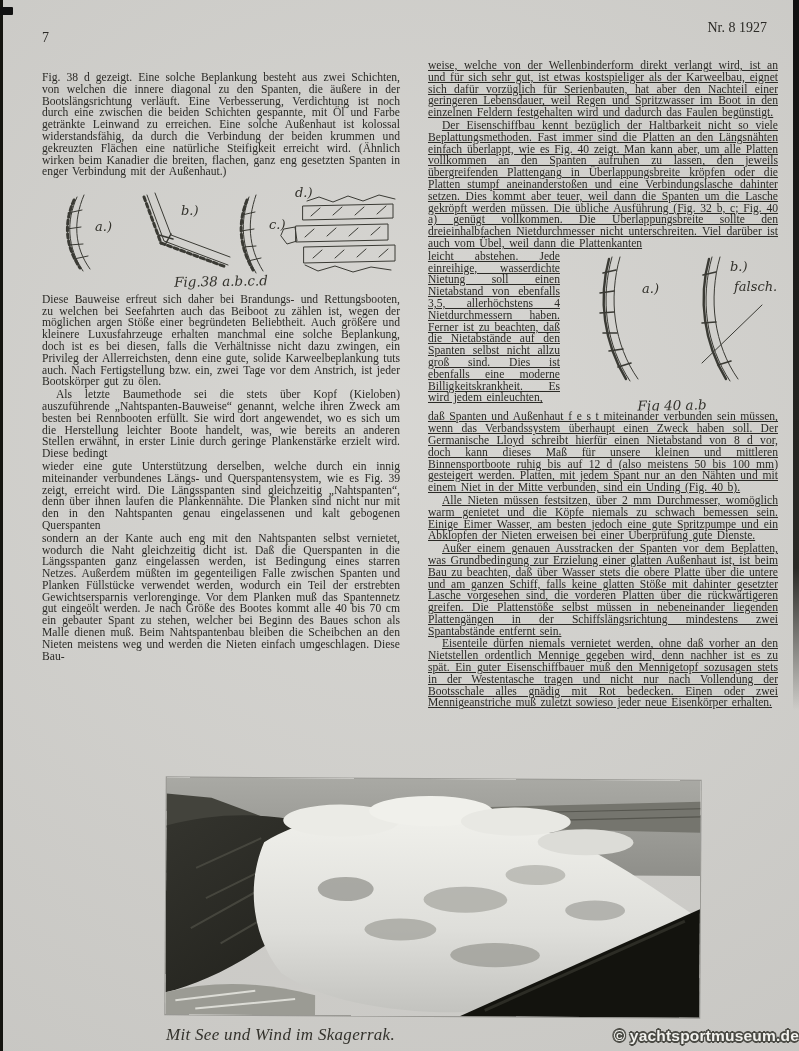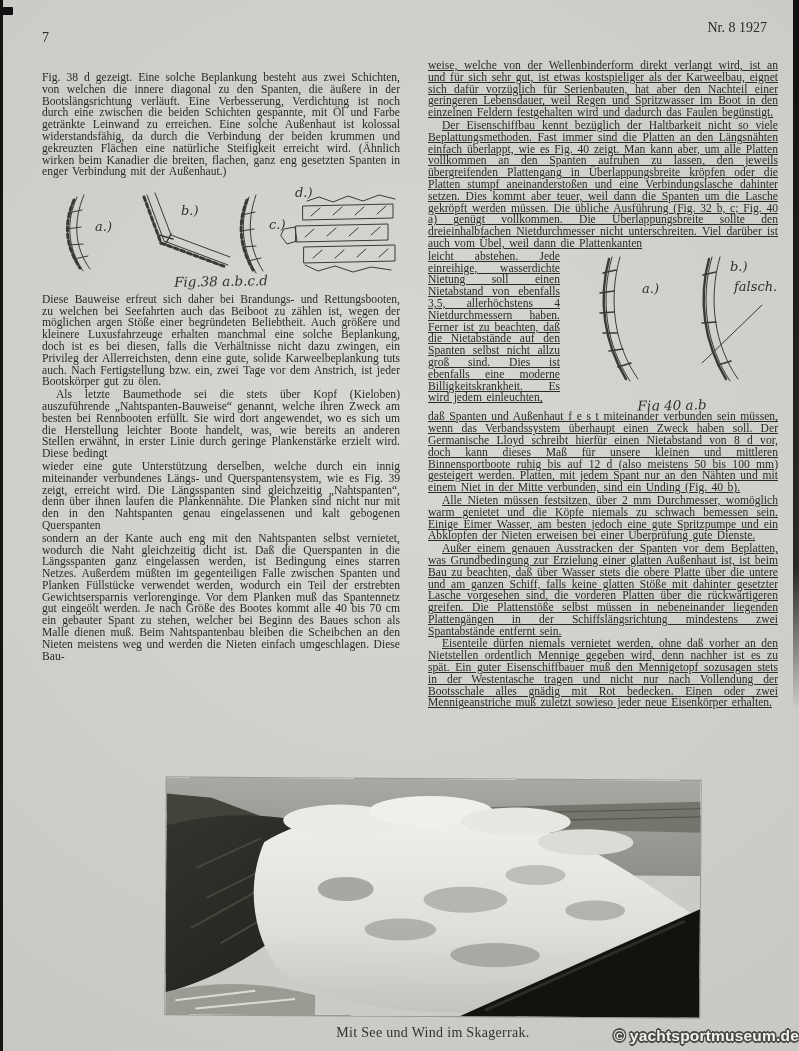--- a/index.html
+++ b/index.html
@@ -32,22 +32,22 @@
   .flow{overflow:hidden;margin:0;}
   .fig39-float{float:left;width:188px;margin:4px 8px 0 0;text-align:center;}
   .fig39-cap{margin-top:-2px;transform:rotate(-1deg);}
   .fig40-float{float:right;width:212px;margin:2px 0 0 6px;text-align:center;}
   .fig40-cap{margin-top:-4px;transform:rotate(-1deg);}
   .clear{clear:both;}
   
   .photo{position:absolute;left:166px;top:779px;width:534px;height:237px;
     box-shadow:0 0 0 1px rgba(60,60,55,0.35);transform:rotate(0.35deg);}
   .photo svg{display:block;width:100%;height:100%;}
-  .photo-cap{position:absolute;left:166px;top:1025px;width:534px;text-align:center;
-    font-size:14px;letter-spacing:0.3px;color:#33322c;}
+  .photo-cap{position:absolute;left:166px;top:1025px;width:534px;text-align:left;
+    font-style:italic;font-size:17px;letter-spacing:0.3px;color:#33322c;}
   .watermark{position:absolute;right:0px;top:1027px;font-family:"Liberation Sans",sans-serif;
     font-weight:bold;font-size:15.5px;color:#f2f2ee;letter-spacing:0.2px;
     text-shadow:-1.4px -1.4px 0 #4a4a44, 1.4px -1.4px 0 #4a4a44, -1.4px 1.4px 0 #4a4a44,
                  1.4px 1.4px 0 #4a4a44, 0 1.6px 0 #4a4a44, 0 -1.6px 0 #4a4a44;}
 </style>
 </head>
 <body>
 
 <div class="page">
   <div class="edge-left"></div>

